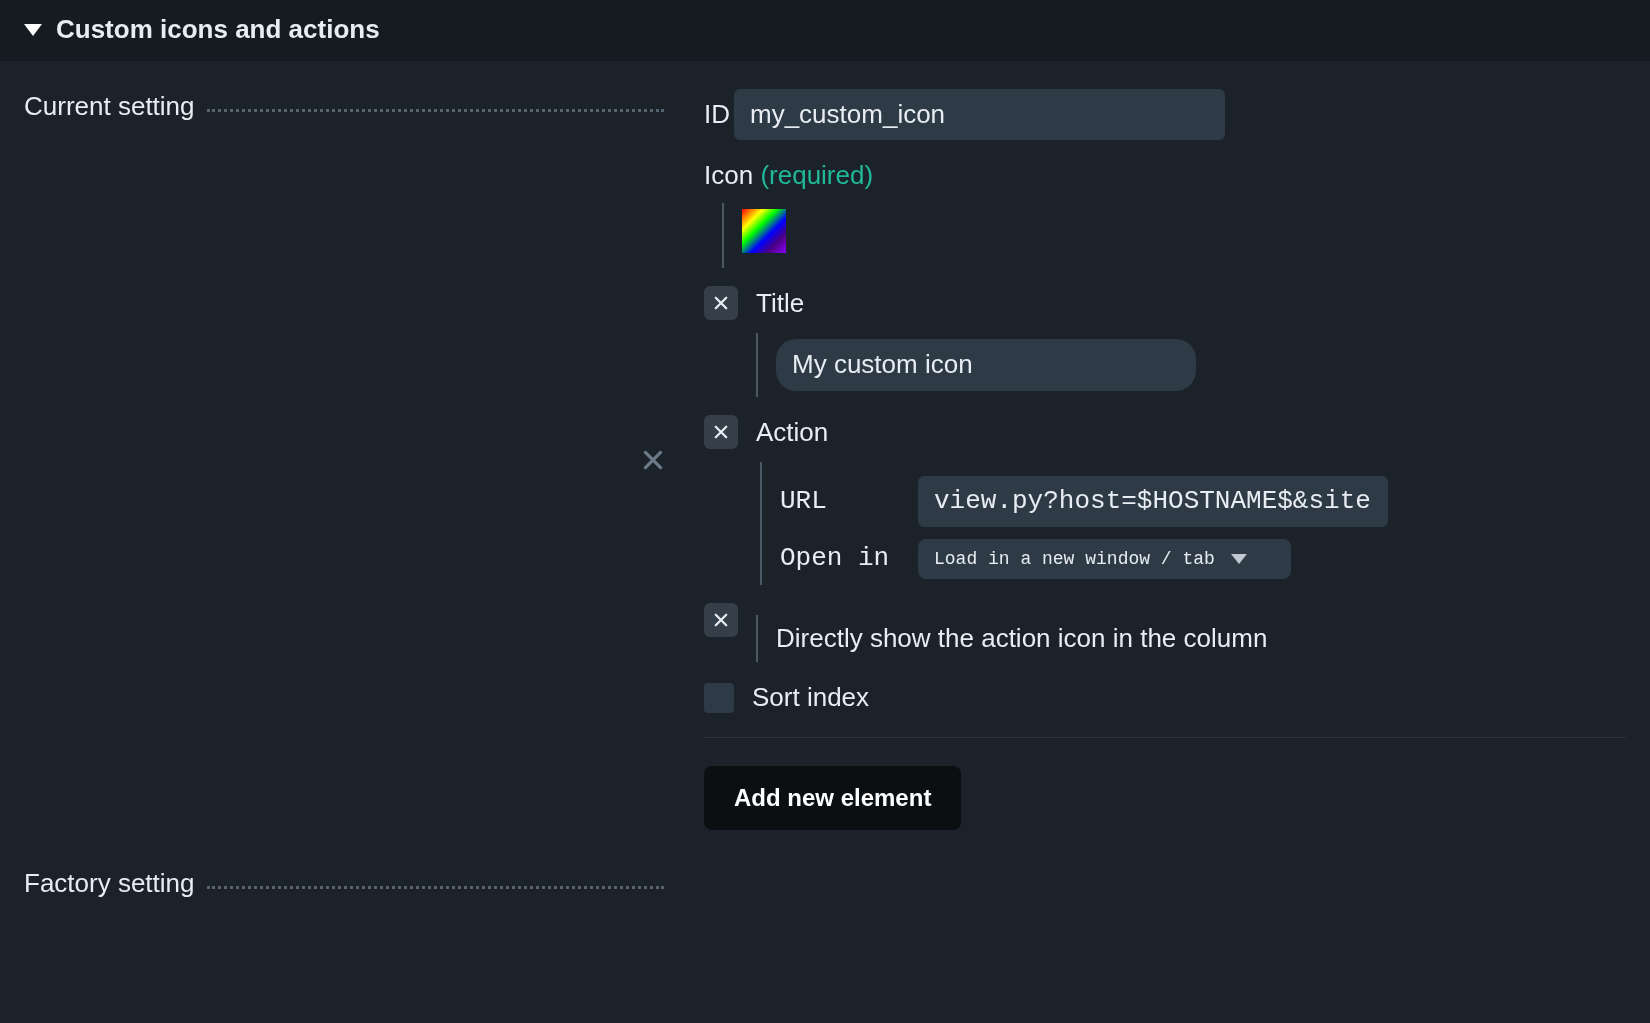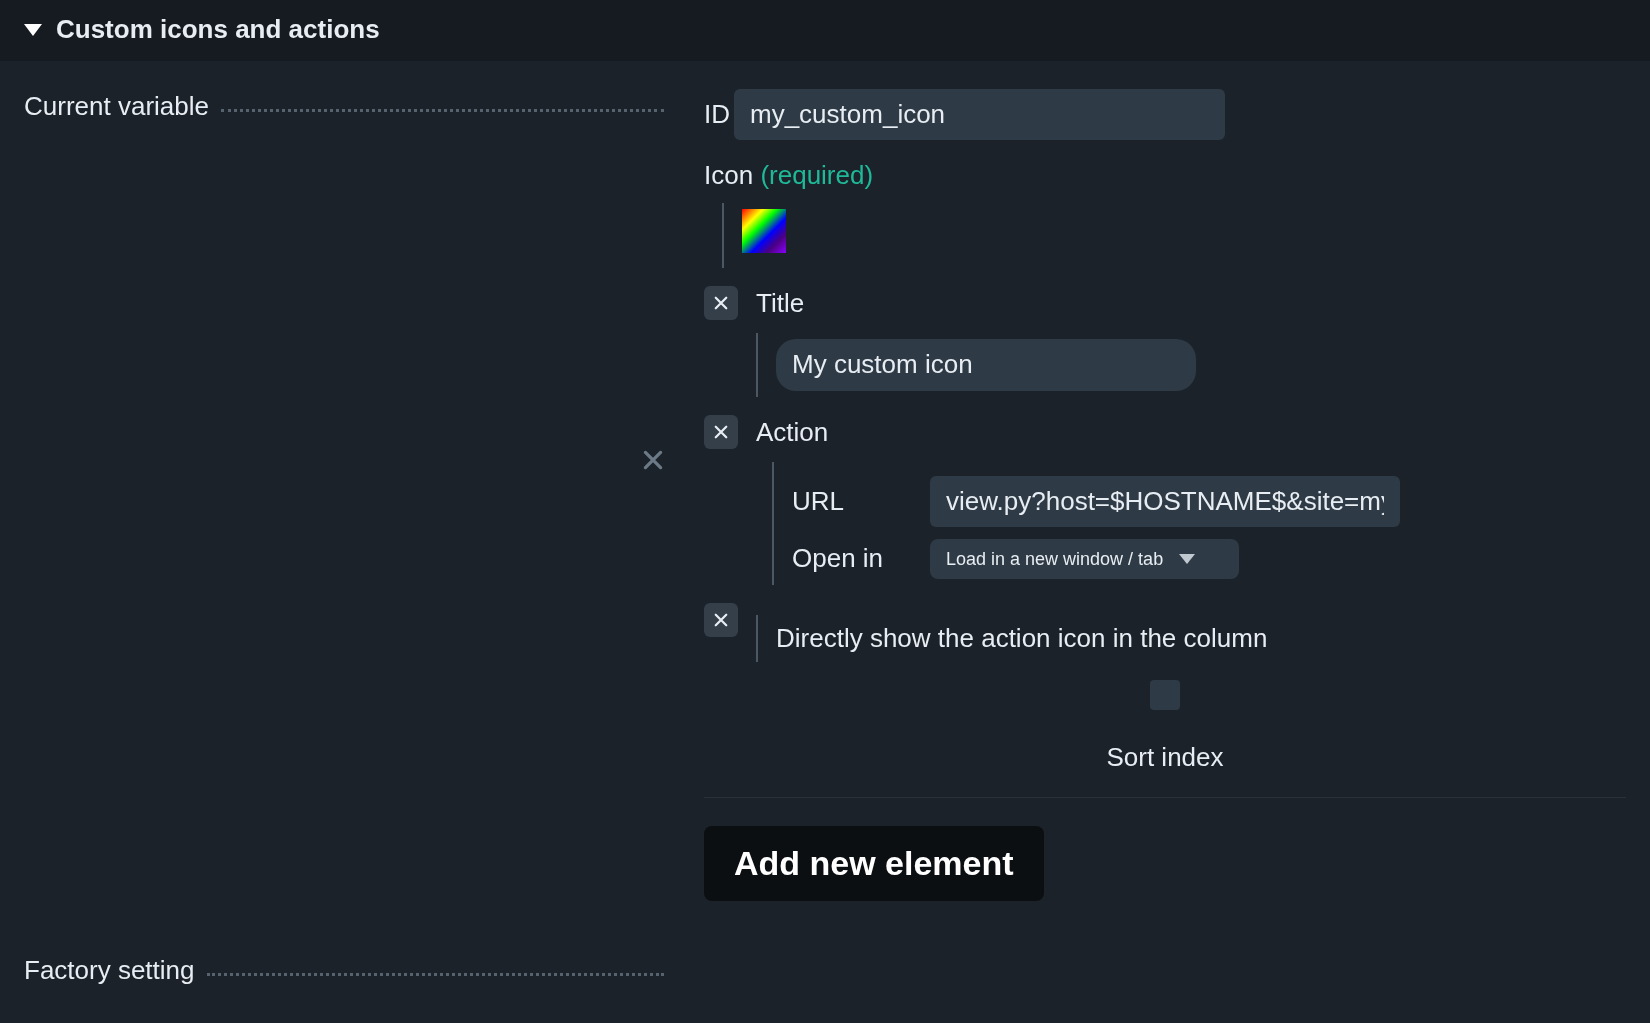--- a/index.html
+++ b/index.html
@@ -158,21 +158,21 @@
   .hr {
     border: none;
     border-top: 1px solid rgba(255,255,255,0.07);
     margin: 22px 0 28px 0;
   }
 
   .add-button {
     background: var(--bg-button);
     color: #fff;
     font-weight: 700;
-    font-size: 34px;
+    font-size: 24px;
     border: none;
     border-radius: 8px;
     padding: 18px 30px;
     cursor: pointer;
     align-self: flex-start;
   }
 
   .block { margin-top: 18px; }
   .subrow { display: flex; align-items: center; gap: 26px; margin-top: 12px; }
   .sublabel { min-width: 112px; }
@@ -194,21 +194,21 @@
 <body>
 
 <div class="section-header">
   <span class="caret-down"></span>
   <span>Custom icons and actions</span>
 </div>
 
 <div class="grid">
 
   <div class="label-cell spacer-cell">
-    <span>Current variable</span>
+    <span>Current setting</span>
     <span class="dots"></span>
 
     <span class="big-x remove-entry">
       <svg viewBox="0 0 24 24">
         <path d="M5 5 L19 19 M19 5 L5 19" stroke="currentColor" stroke-width="3" stroke-linecap="round" fill="none"></path>
       </svg>
     </span>
   </div>
 
   <div class="value-col">
@@ -243,21 +243,21 @@
     </div>
 
     <div class="block group">
       <span class="x-badge">
         <svg viewBox="0 0 24 24">
           <path d="M5 5 L19 19 M19 5 L5 19" stroke="#e7edf2" stroke-width="3" stroke-linecap="round" fill="none"></path>
         </svg>
       </span>
       <div style="flex:1">
         <div class="field-label">Action</div>
-        <div class="indent-bar" style="margin-top:12px; margin-left:16px; padding-top:2px; padding-bottom:6px;">
+        <div class="indent-bar" style="margin-top:12px; margin-left:4px; padding-top:2px; padding-bottom:6px;font-family:Liberation Mono, monospace;">
           <div class="subrow">
             <span class="sublabel">URL</span>
             <input type="text" style="width: 470px;" value="view.py?host=$HOSTNAME$&amp;site=my">
           </div>
           <div class="subrow">
             <span class="sublabel">Open in</span>
             <span class="fake-select">
               <span>Load in a new window / tab</span>
               <span class="select-caret"></span>
             </span>
@@ -272,31 +272,31 @@
           <path d="M5 5 L19 19 M19 5 L5 19" stroke="#e7edf2" stroke-width="3" stroke-linecap="round" fill="none"></path>
         </svg>
       </span>
       <div style="flex:1">
         <div class="indent-bar" style="margin-top:12px; margin-left:0; padding-top:6px; padding-bottom:6px;">
           <span>Directly show the action icon in the column</span>
         </div>
       </div>
     </div>
 
-    <div class="block row" style="gap:30px;flex-direction:column;">
+    <div class="block row" style="gap:18px;">
       <span class="checkbox"></span>
       <span class="field-label">Sort index</span>
     </div>
 
     <hr class="hr">
 
     <button class="add-button">Add new element</button>
   </div>
 
   <div>
-    <div class="label-cell" style="margin-top:22px;">
+    <div class="label-cell" style="margin-top:6px;">
       <span>Factory setting</span>
       <span class="dots"></span>
     </div>
   </div>
 
 
 </div>
 
 </body></html>

